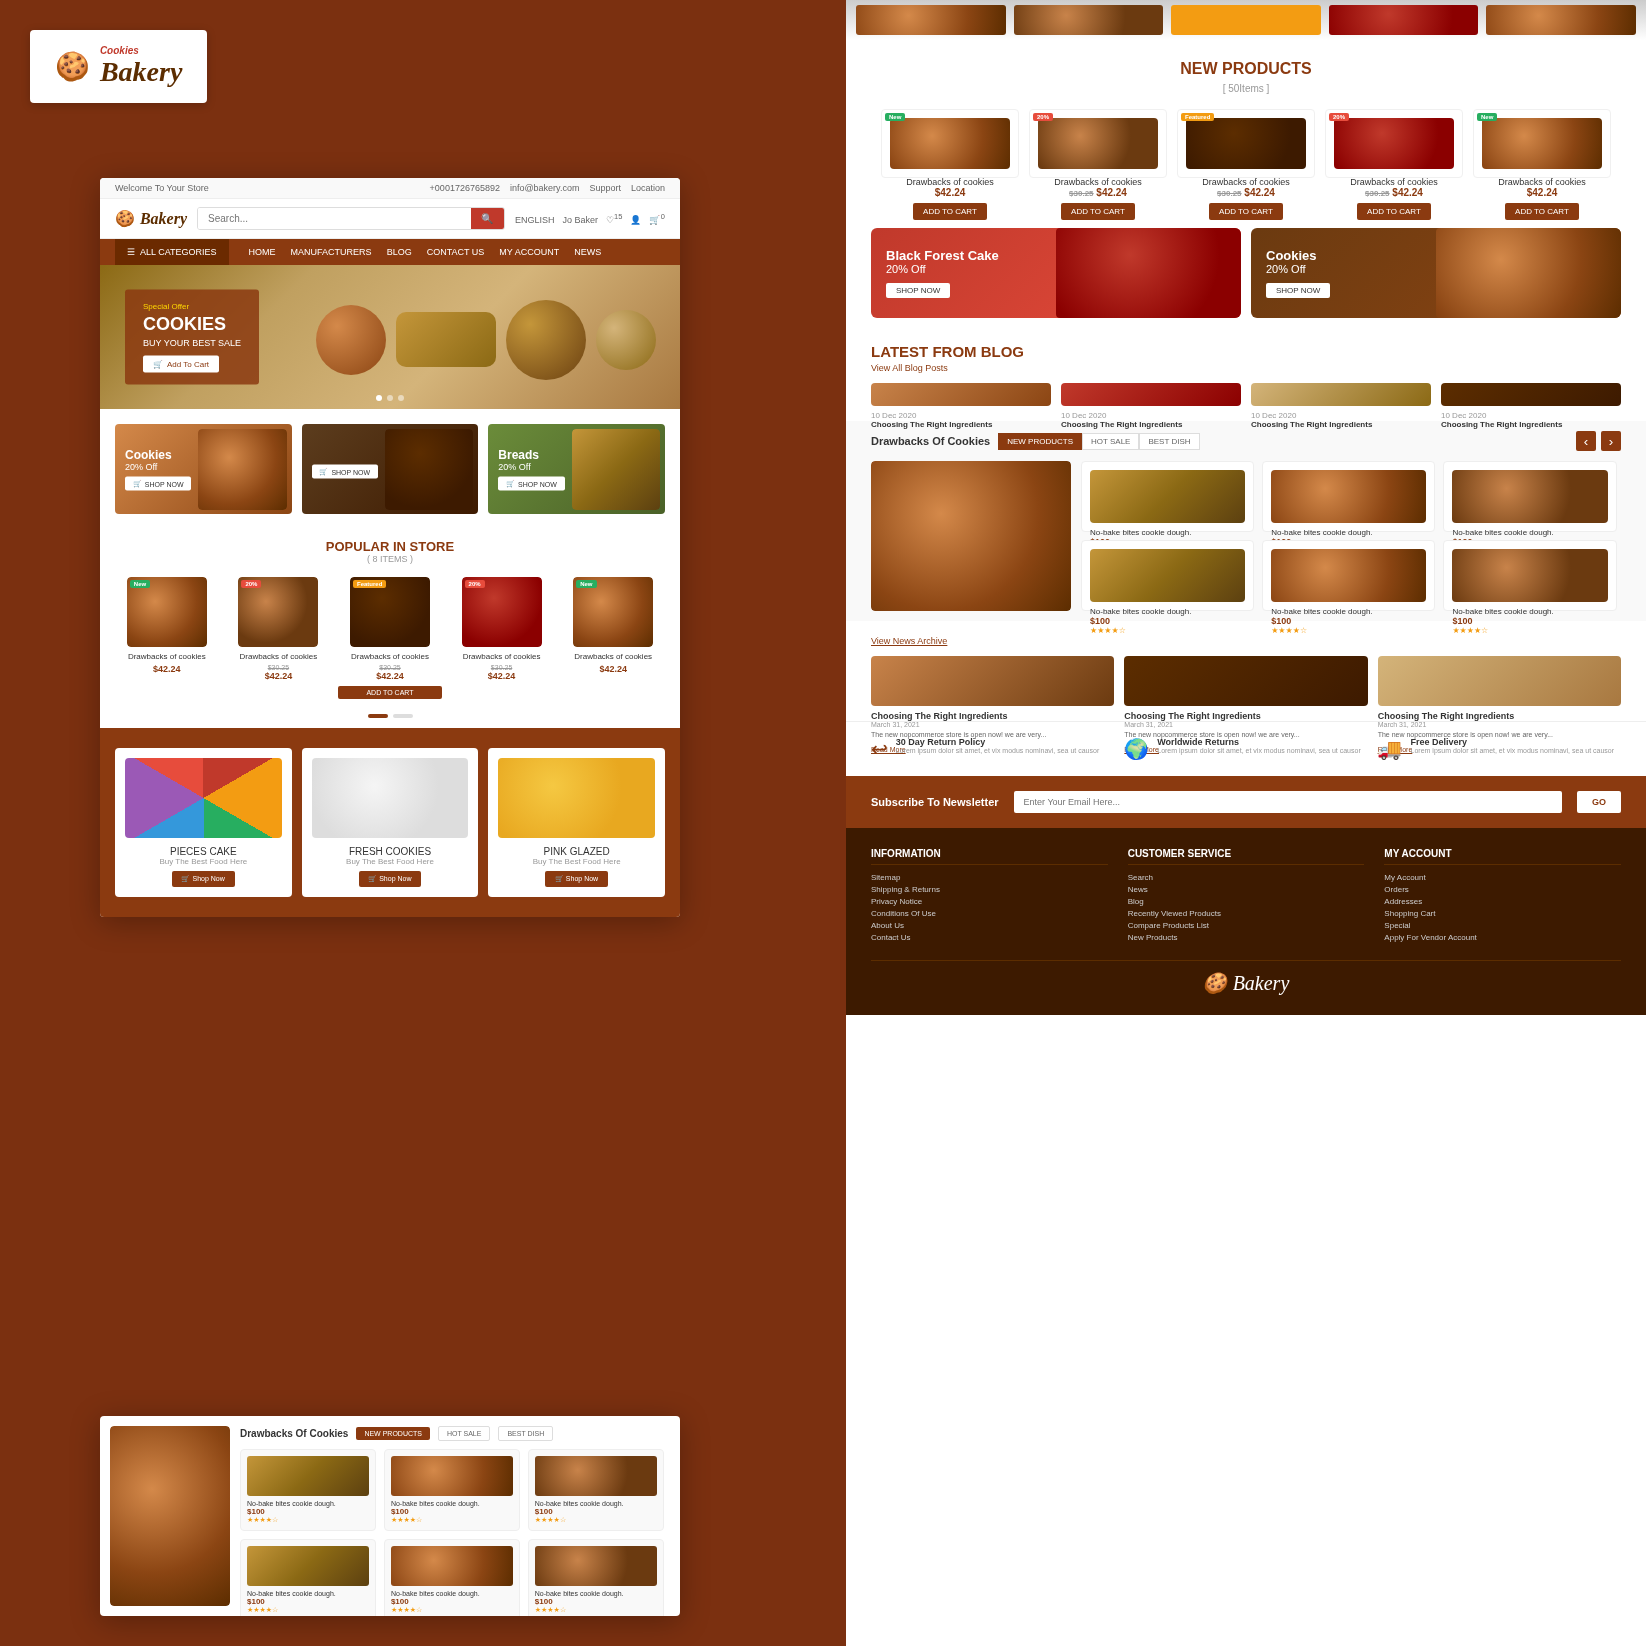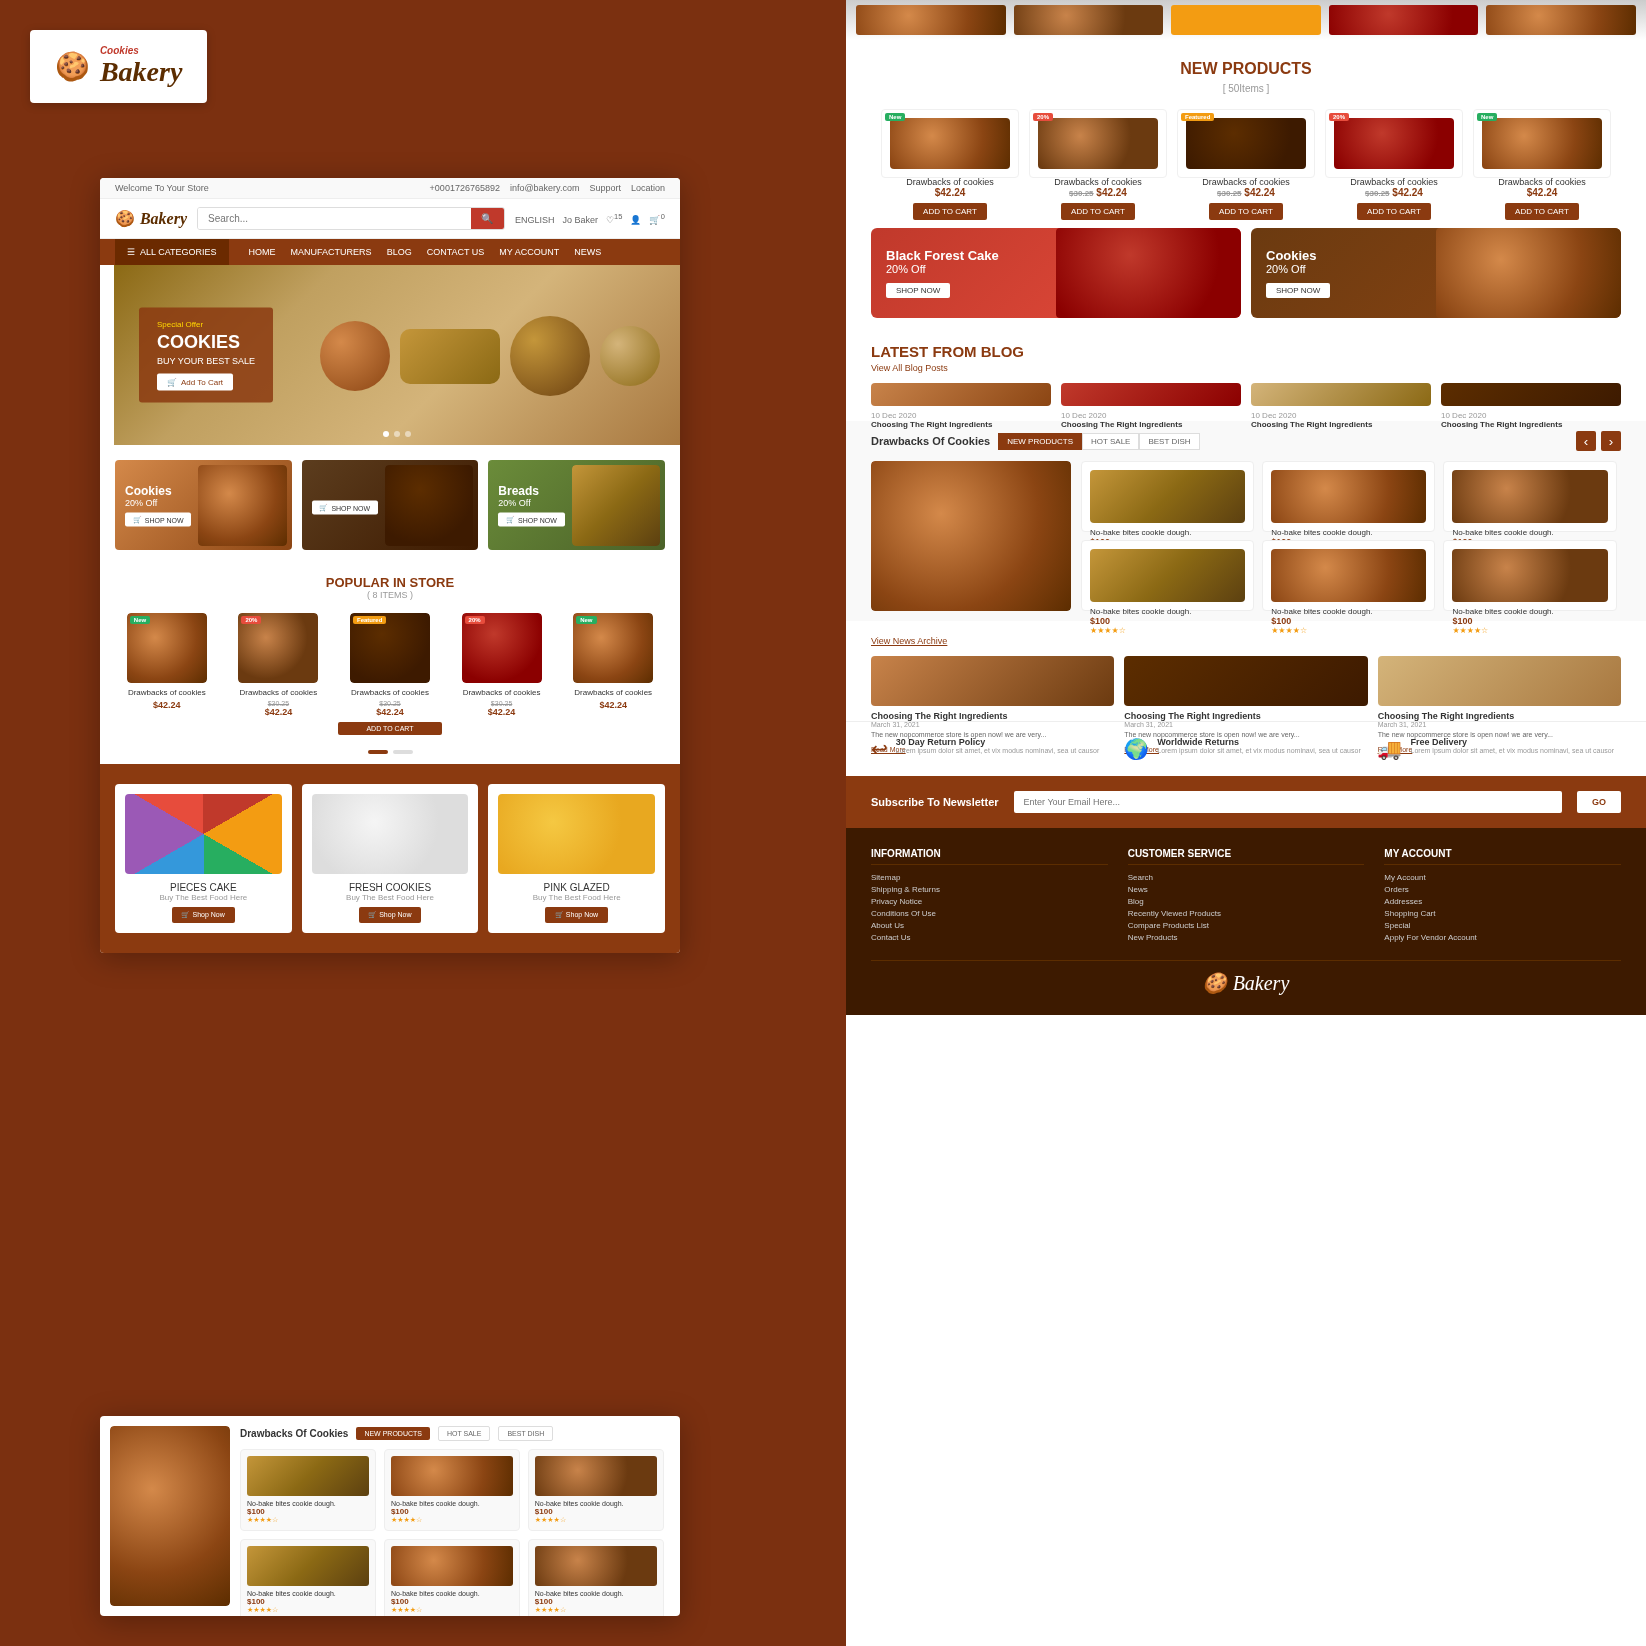--- a/index.html
+++ b/index.html
@@ -82,24 +82,23 @@
       align-items: center;
       gap: 5px;
       cursor: pointer;
     }
     .nav-links { display: flex; gap: 15px; }
     .nav-link { color: white; font-size: 9px; text-decoration: none; padding: 8px 0; cursor: pointer; }
 
     
     .hero-slider {
       position: relative;
-      height: 180px;
+      height: 144px;
       background: #000000;
       overflow: hidden;
-      margin-left: 14px;
     }
     .hero-bg {
       width: 100%;
       height: 100%;
       background: linear-gradient(135deg, #8B6914 0%, #c0a060 30%, #d4b47a 60%, #a87840 100%);
       display: flex;
       align-items: center;
     }
     .hero-content {
       position: absolute;

